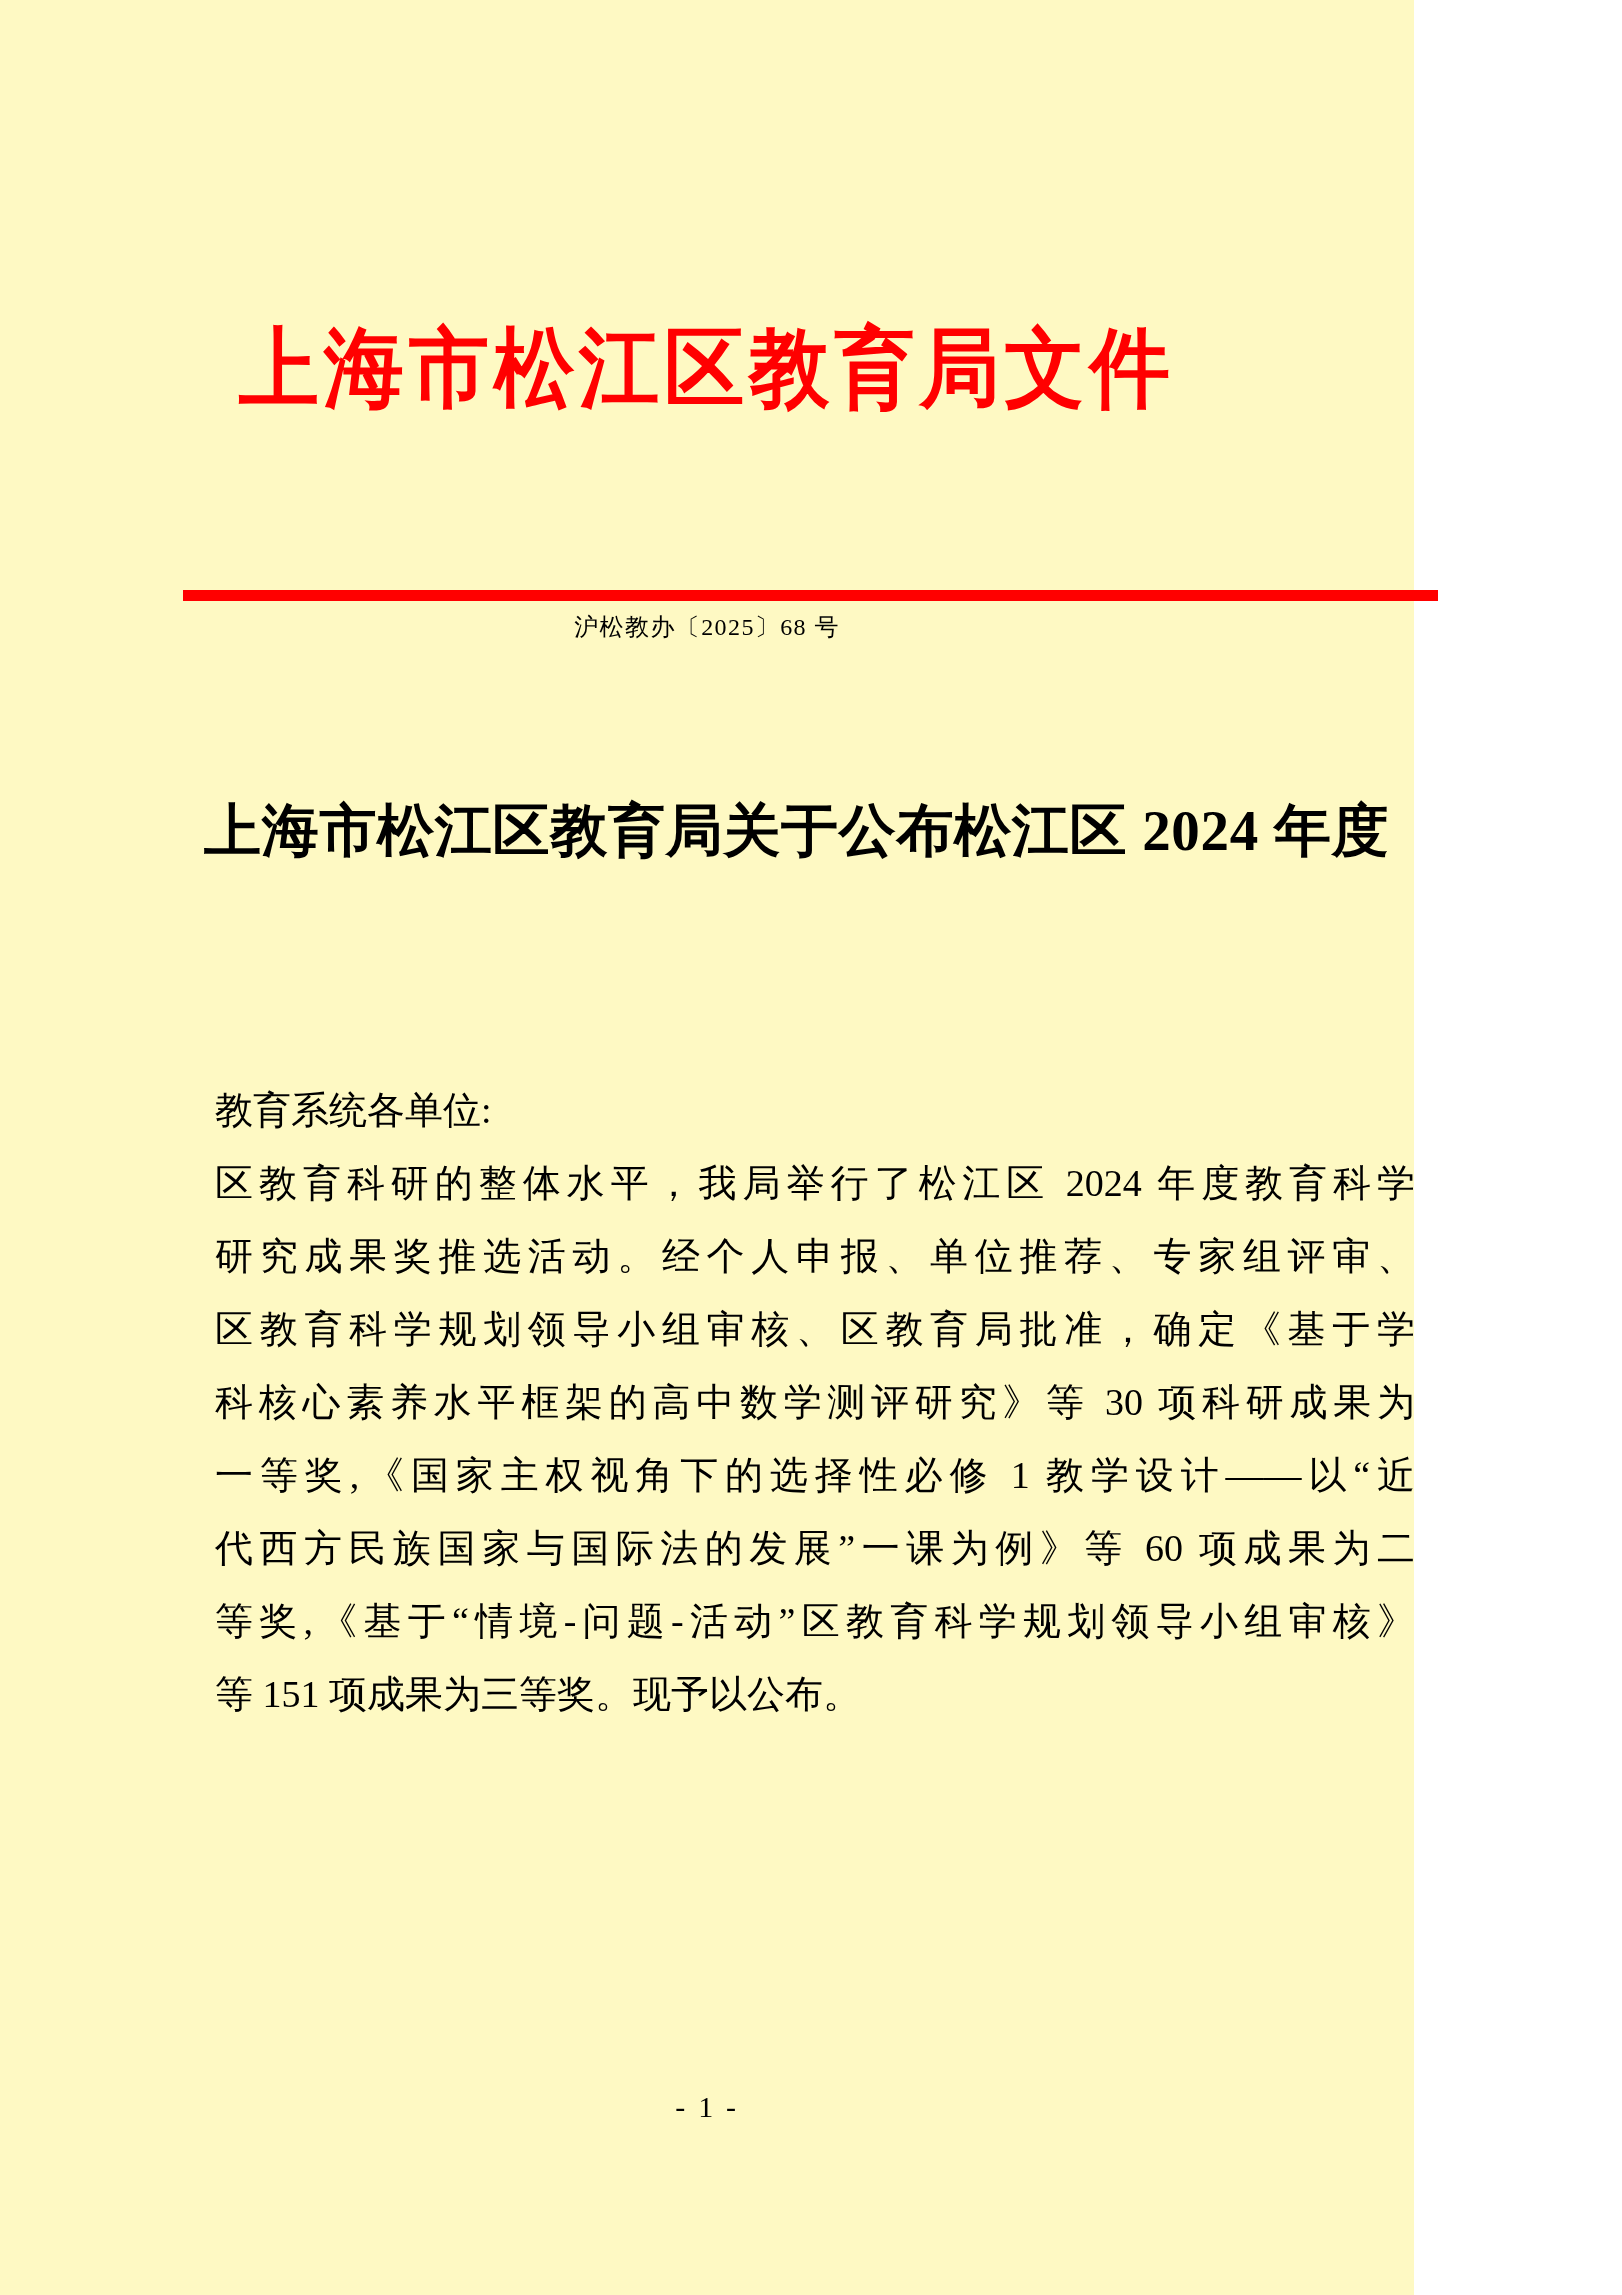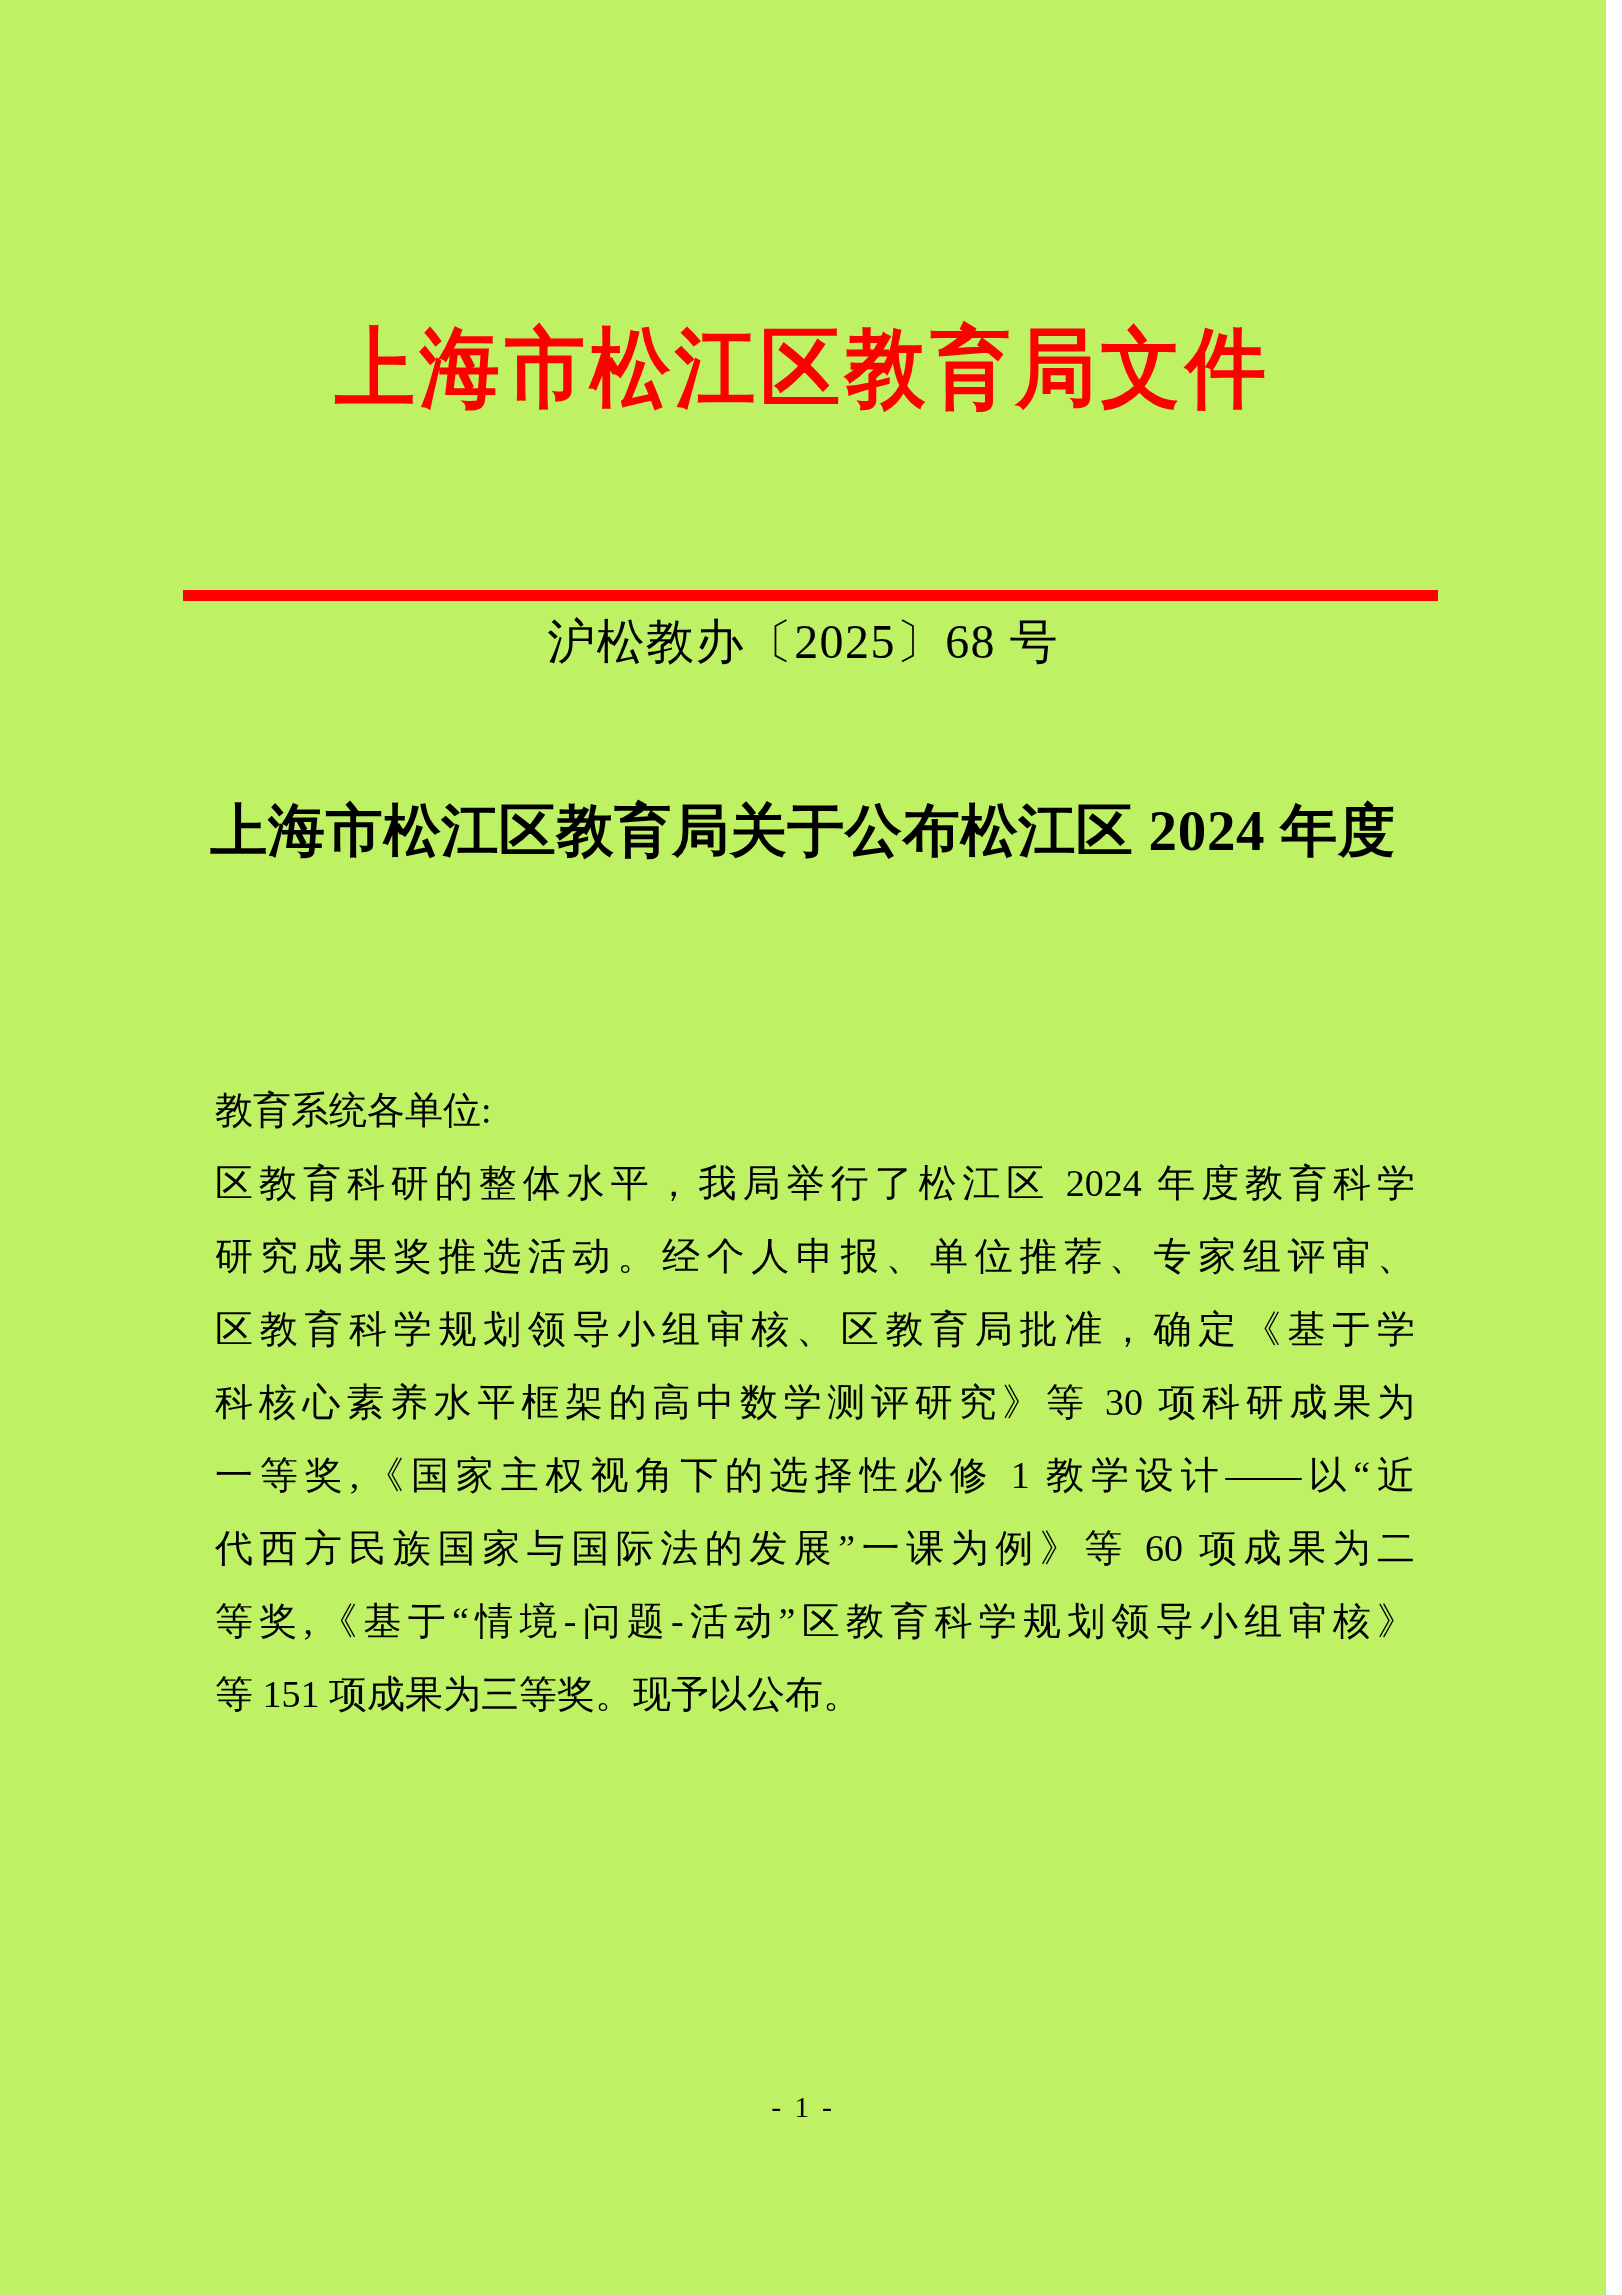--- a/index.html
+++ b/index.html
@@ -12,23 +12,23 @@
     height: 2295px;
     font-family: "Liberation Serif", "DejaVu Serif", serif;
     color: #000000;
     position: relative;
     overflow: hidden;
   }
 
   .page {
     position: absolute;
     inset: 0;
-    width: 1606px;
+    width: 1414px;
     height: 2295px;
-    background: #bef264;
+    background: #fef9c3;
   }
 
   
   .masthead {
     position: absolute;
     left: 0;
     right: 0;
     top: 318px;
     text-align: center;
   }
@@ -59,21 +59,21 @@
   .doc-number-row {
     position: absolute;
     left: 0;
     right: 0;
     top: 612px;
     text-align: center;
   }
   .doc-number {
     display: inline-block;
     font-family: "Liberation Serif", "DejaVu Serif", serif;
-    font-size: 48px;
+    font-size: 24px;
     line-height: 1.25;
     letter-spacing: 1.4px;
     white-space: nowrap;
   }
 
   
   .doc-title {
     position: absolute;
     left: 204px;
     right: 204px;

